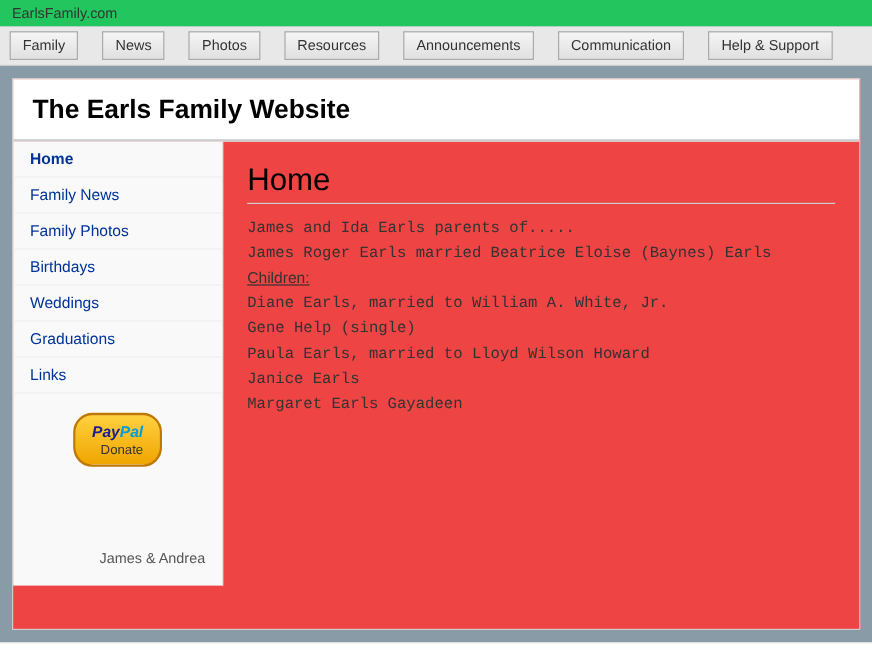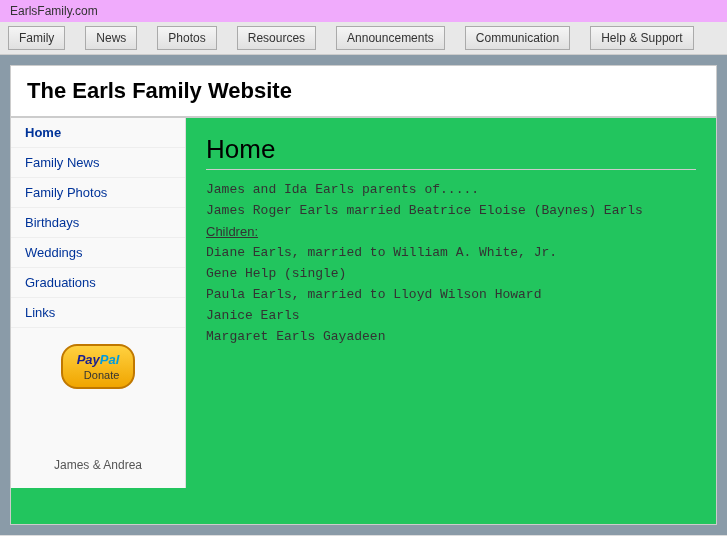--- a/index.html
+++ b/index.html
@@ -3,21 +3,21 @@
   <meta charset="utf-8">
   <style>
     * { margin: 0; padding: 0; box-sizing: border-box; }
     body {
       font-family: Arial, sans-serif;
       font-size: 13px;
       background-color: #8a9ba8;
       color: #333;
     }
     #top-bar {
-      background-color: #f0abfc;
+      background-color: #22c55e;
       padding: 4px 10px;
       font-size: 12px;
       color: #333;
     }
     #nav-bar {
       background-color: #e8e8e8;
       border-bottom: 1px solid #ccc;
       padding: 4px 8px;
       display: flex;
       gap: 20px;
@@ -26,21 +26,21 @@
       padding: 4px 10px;
       border: 1px solid #aaa;
       background: linear-gradient(to bottom, #f5f5f5, #e0e0e0);
       font-size: 12px;
       cursor: pointer;
       color: #333;
       white-space: nowrap;
     }
     #page-wrapper {
       margin: 10px;
-      background: #22c55e;
+      background: #ef4444;
       border: 1px solid #ccc;
       min-height: 460px;
     }
     #page-title-bar {
       background-color: #fff;
       border-bottom: 2px solid #ccc;
       padding: 12px 16px;
     }
     #page-title-bar h1 {
       font-size: 22px;
@@ -93,21 +93,21 @@
     }
     .paypal-btn .donate-text {
       font-size: 11px;
       color: #333;
       margin-top: 2px;
     }
     #sidebar-bottom {
       padding: 16px 14px;
       color: #555;
       font-size: 12px;
-      text-align: center;
+      text-align: right;
       position: relative;
       margin-top: auto;
     }
     #sidebar-inner {
       display: flex;
       flex-direction: column;
       height: 100%;
       min-height: 370px;
     }
     #main-content {

